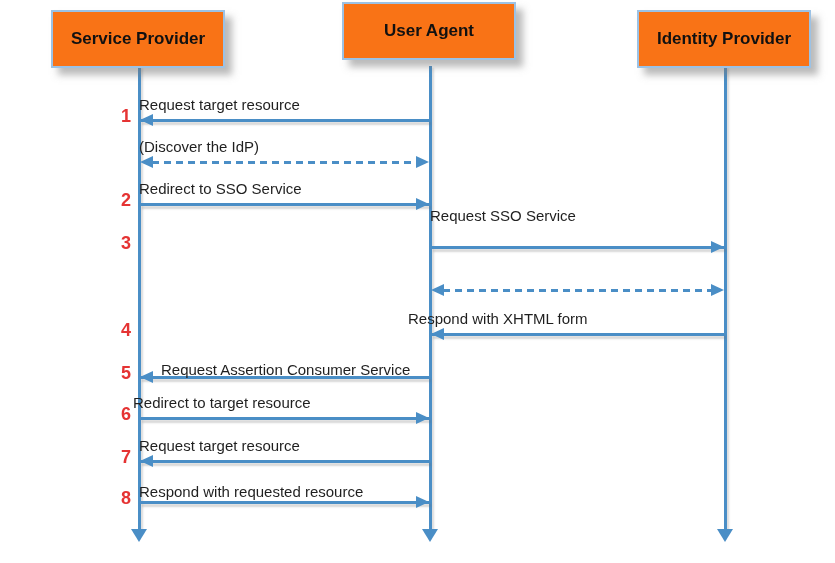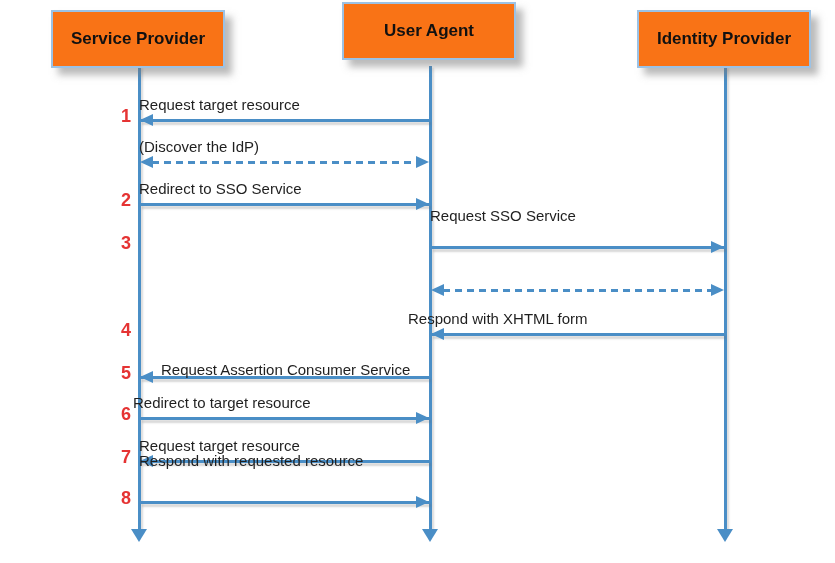--- a/index.html
+++ b/index.html
@@ -146,15 +146,15 @@
     <div class="msg-line" style="left: 140px; top: 416.5px; width: 289px;"></div>
     <div class="msg-arrow right" style="left: 416px; top: 412px;"></div>
     <div class="msg-label" style="left: 133px; width: 291px; top: 393px;">Redirect to target resource</div>
     <div class="step-number" style="left: 97px; top: 404px;">6</div>
     <div class="msg-line" style="left: 140px; top: 459.5px; width: 289px;"></div>
     <div class="msg-arrow left" style="left: 140px; top: 455px;"></div>
     <div class="msg-label" style="left: 139px; width: 291px; top: 436px;">Request target resource</div>
     <div class="step-number" style="left: 97px; top: 447px;">7</div>
     <div class="msg-line" style="left: 140px; top: 500.5px; width: 289px;"></div>
     <div class="msg-arrow right" style="left: 416px; top: 496px;"></div>
-    <div class="msg-label" style="left: 139px; width: 291px; top: 451px;">Respond with requested resource</div>
+    <div class="msg-label" style="left: 139px; width: 291px; top: 482px;">Respond with requested resource</div>
     <div class="step-number" style="left: 97px; top: 488px;">8</div>
   </div>
 
 </body></html>

